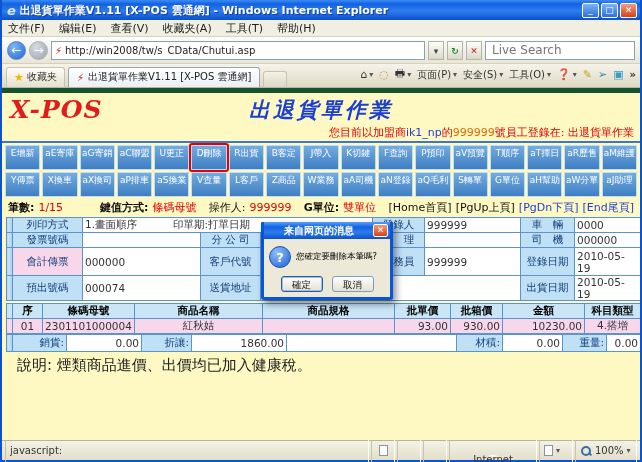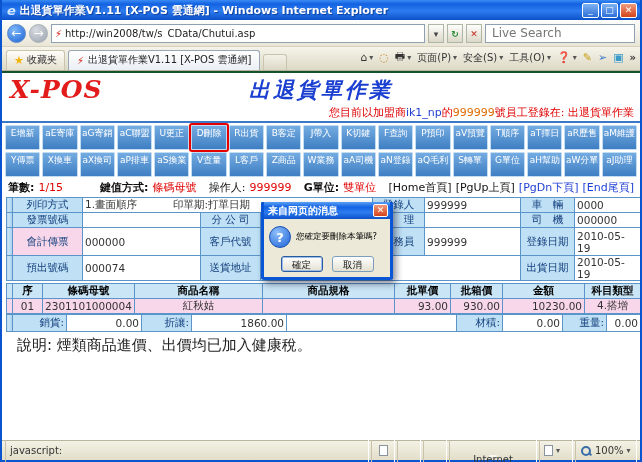--- a/index.html
+++ b/index.html
@@ -47,21 +47,21 @@
   .tab { display:flex; align-items:center; gap:4px; font-size:10px; color:#222; padding:2px 8px 3px;
          border:1px solid #9AA6B4; border-bottom:none; border-radius:3px 3px 0 0; background:linear-gradient(#FFFFFF,#EAEFF5); max-width:230px; }
   .tab-fav { color:#D42A1E; font-weight:bold; font-size:10px; }
   .tabstub { width:24px; height:16px; border:1px solid #C8C4AE; border-bottom:none; border-radius:3px 3px 0 0;
              background:linear-gradient(#F4F2E8,#DCD8C6); }
   .cmdbar { margin-left:auto; display:flex; align-items:center; gap:6px; font-size:10px; color:#333; padding-bottom:3px; }
   .cmditem { display:flex; align-items:center; gap:2px; white-space:nowrap; }
   .caret { font-size:8px; color:#555; }
   .cmdico { font-size:11px; }
   
-  .content { flex:1; background:#ffffff; position:relative; overflow:hidden; border-top:2px solid #14532d; }
+  .content { flex:1; background:#fef9c3; position:relative; overflow:hidden; border-top:5px solid #14532d; }
   .apphead { position:relative; height:32px; }
   .logo { position:absolute; left:8px; top:2px; font-size:25px; font-weight:bold; font-style:italic;
           color:#E21B1B; letter-spacing:1px; font-family:"DejaVu Serif","Liberation Serif",serif; }
   .apptitle { position:absolute; left:0; right:0; text-align:center; top:3px; font-size:21px; font-weight:bold;
               font-style:italic; color:#1B3FD0; font-family:"DejaVu Serif","Liberation Serif",serif; letter-spacing:3px; }
   .loginline { text-align:right; padding-right:6px; font-size:11px; height:15px; color:#E00000; white-space:nowrap; }
   .loginline .acct { color:#1F3FD4; }
   .loginline .emp { color:#E06A00; }
   .divline { height:2px; background:#3C78C8; margin:1px 0 2px; }
   .btnrow { display:flex; gap:2px; padding:0 3px; margin-bottom:2px; }
@@ -84,21 +84,21 @@
   .itemhead th { background:#C9E5F6; color:#000; font-weight:bold; text-align:center; white-space:nowrap; }
   .itemrow td { background:#F9D7EA; color:#333; white-space:nowrap; }
   .num { text-align:right; }
   .ctr { text-align:center; }
   .left { text-align:left; }
   .note { font-size:15px; color:#222; padding:4px 15px; }
   
   .dlg { position:absolute; left:259px; top:129px; width:132px; background:#ECE9D8; border:3px solid #0855D6;
          border-top:none; border-radius:1px 1px 3px 3px; box-shadow:3px 4px 7px rgba(0,0,30,.45); z-index:50; }
   .dlg-title { height:17px; background:linear-gradient(180deg,#5AA0F5 0%,#1262E2 30%,#2E7CF0 60%,#0B51C9 100%);
-               color:#fff; font-size:10px; font-weight:bold; display:flex; align-items:center; padding:0 2px 0 4px; }
+               color:#fff; font-size:10px; font-weight:bold; display:flex; align-items:center; padding:0 2px 0 20px; }
   .dlg-title-text { flex:1; white-space:nowrap; overflow:hidden; }
   .dlg-x { width:15px; height:13px; background:linear-gradient(#F0997B,#D4441A); border:1px solid #fff;
            border-radius:2px; color:#fff; font-size:9px; line-height:11px; text-align:center; }
   .dlg-body { padding:7px 5px 5px; }
   .dlg-msg-row { display:flex; align-items:center; gap:5px; }
   .q-icon { flex:0 0 22px; width:22px; height:22px; border-radius:50%;
             background:radial-gradient(circle at 35% 28%,#8FC0FA,#1E62D8); color:#fff; font-weight:bold;
             font-size:13px; text-align:center; line-height:22px; border:1px solid #1A50B0; }
   .dlg-msg { font-size:8.5px; color:#000; white-space:nowrap; }
   .dlg-btns { display:flex; justify-content:center; gap:9px; margin-top:8px; }
@@ -122,20 +122,28 @@
 <div class="window">
 
   <div class="titlebar">
     <span class="ie-ico">e</span>
     <span class="title-text">出退貨單作業V1.11 [X-POS 雲通網] - Windows Internet Explorer</span>
     <span class="winbtn">_</span>
     <span class="winbtn">□</span>
     <span class="winbtn close">✕</span>
   </div>
 
+  <div class="menubar">
+    <span>文件(F)</span>
+    <span>编辑(E)</span>
+    <span>查看(V)</span>
+    <span>收藏夹(A)</span>
+    <span>工具(T)</span>
+    <span>帮助(H)</span>
+  </div>
 
   <div class="addrbar">
     <span class="navcircle">←</span>
     <span class="navcircle disabled">→</span>
     <div class="addr-input-wrap">
       <span class="addr-fav">⚡</span>
       <input class="addr-input" value="http://win2008/tw/s_CData/Chutui.asp" style="">
     </div>
     <span class="tinybtn">▾</span>
     <span class="tinybtn refresh">↻</span>

